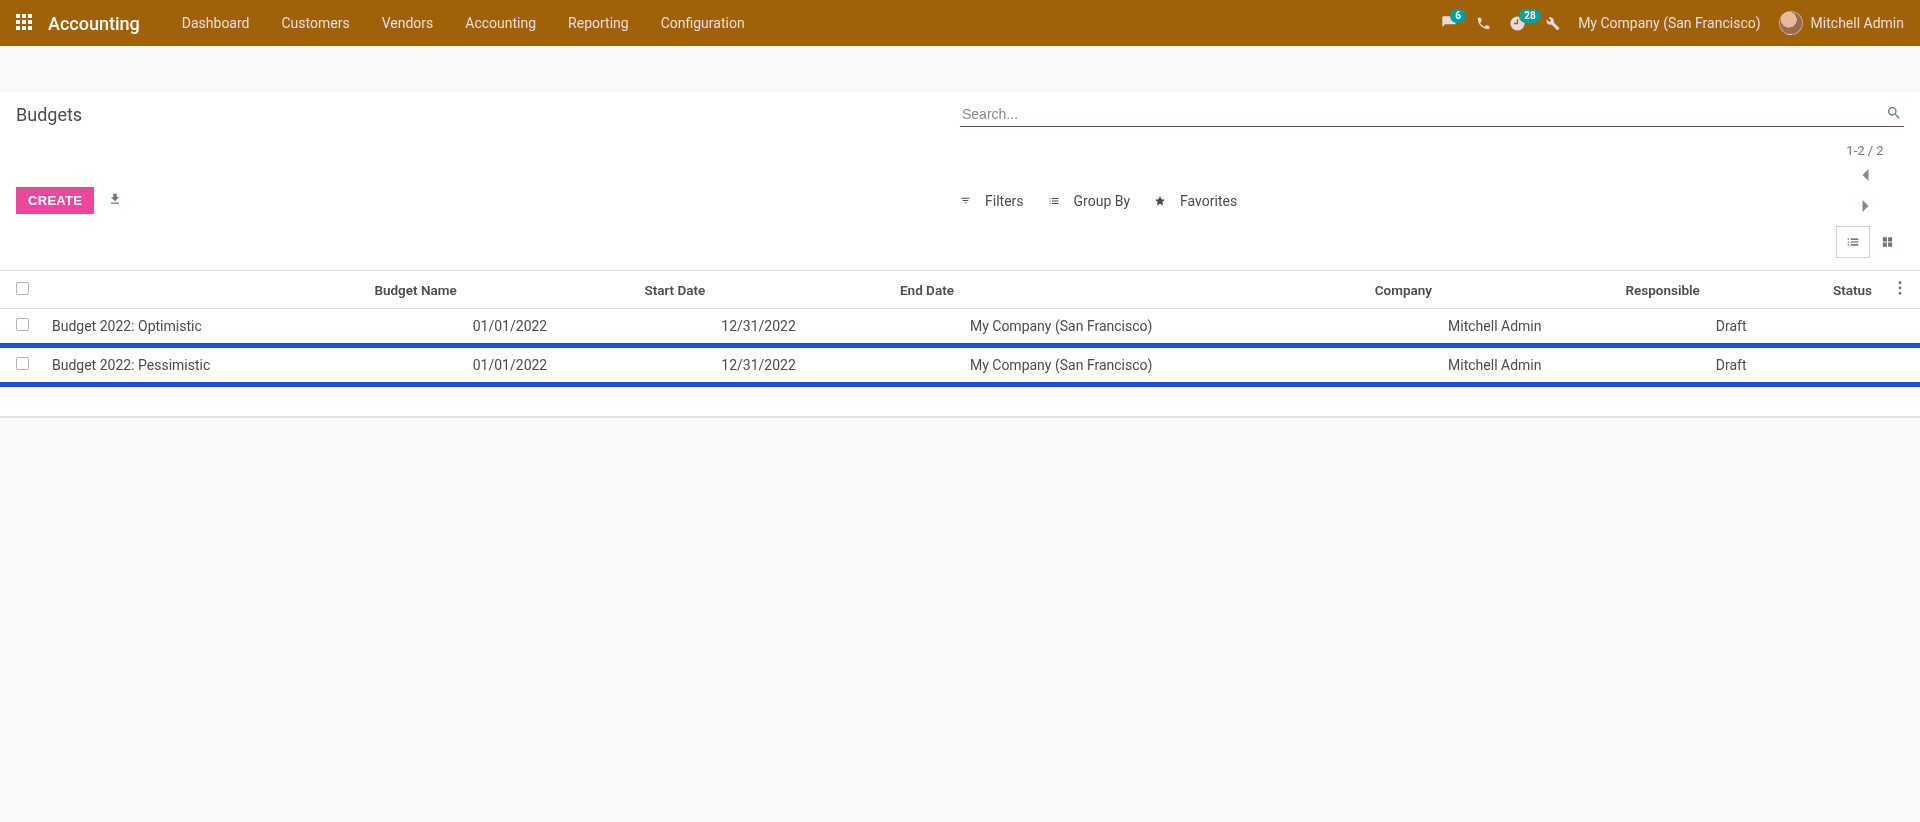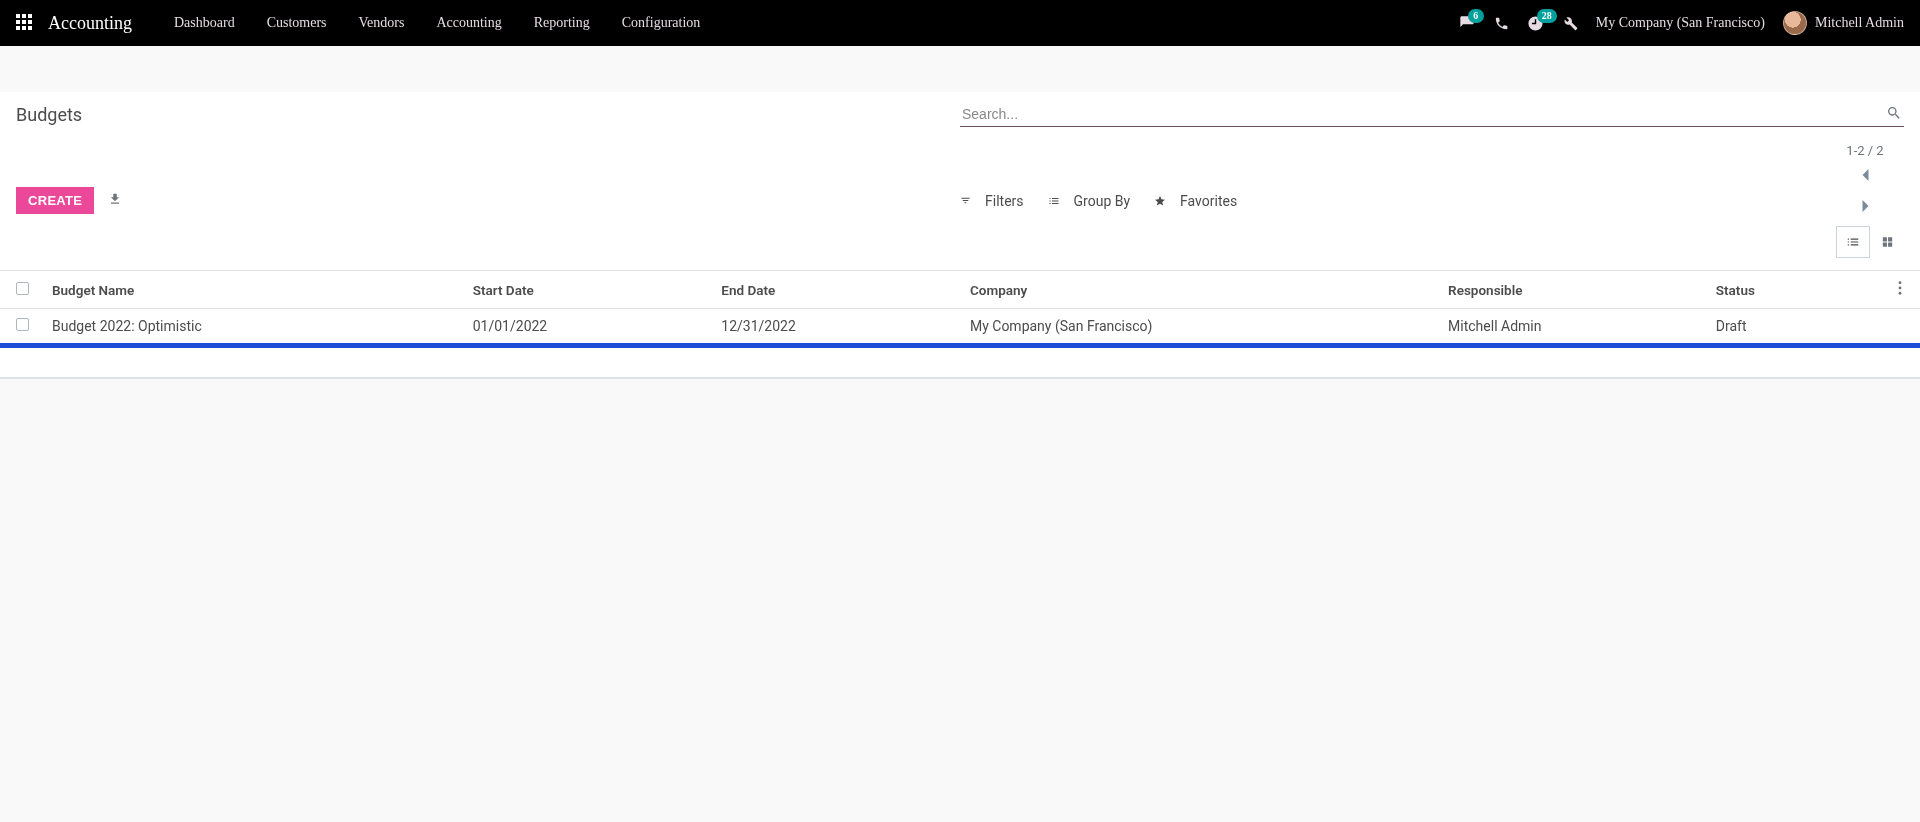--- a/index.html
+++ b/index.html
@@ -1,21 +1,21 @@
 <!DOCTYPE html>
 <html><head>
 <meta charset="utf-8">
 <style>
   * { box-sizing: border-box; margin: 0; padding: 0; }
   html, body { width: 100%; height: 100%; font-family: -apple-system, BlinkMacSystemFont, "Segoe UI", Roboto, "Helvetica Neue", Arial, sans-serif; font-size: 14px; color: #212529; background: #f9f9f9; }
   
   
   .navbar {
     display: flex; align-items: center; height: 46px;
-    background: #000000; color: #fff; padding: 0 16px; font-family: Liberation Serif, serif;
+    background: #a16207; color: #fff; padding: 0 16px;
   }
   .nav-left { display: flex; align-items: center; gap: 4px; }
   .apps-icon { width: 18px; height: 18px; display: grid; grid-template-columns: repeat(3, 4px); grid-template-rows: repeat(3, 4px); gap: 2px; margin-right: 10px; cursor: pointer; }
   .apps-icon span { background: #fff; width: 4px; height: 4px; }
   .brand { font-size: 18px; font-weight: 500; margin-right: 22px; color: #fff; }
   .nav-menu { display: flex; gap: 0; }
   .nav-menu a { color: #e6dbe3; text-decoration: none; padding: 0 16px; line-height: 46px; font-size: 14px; cursor: pointer; }
   
   .nav-right { margin-left: auto; display: flex; align-items: center; gap: 18px; }
   .nav-icon-wrap { position: relative; display: flex; align-items: center; cursor: pointer; }
@@ -57,21 +57,21 @@
   
   .cp-grid { display: grid; grid-template-columns: 1fr 1fr; row-gap: 16px; align-items: center; }
   .cp-breadcrumb-cell { }
   .cp-search-cell { }
   .cp-buttons-cell { display: flex; align-items: center; }
   .cp-filters-cell { display: flex; align-items: center; }
   
   
   .list-view { background: #fff; border-bottom: 1px solid #dee2e6; margin-bottom: 34px;}
   table { width: 100%; border-collapse: collapse; table-layout: fixed; }
-  thead th { text-align: left; font-weight: 600; font-size: 13.5px; color: #4c4c4c; padding: 10px 8px; border-bottom: 1px solid #dee2e6; }
+  thead th { text-align: right; font-weight: 600; font-size: 13.5px; color: #4c4c4c; padding: 10px 8px; border-bottom: 1px solid #dee2e6; }
   tbody td { padding: 9px 8px; border-bottom: 5px solid #1d4ed8; font-size: 14px; color: #4c4c4c; cursor: pointer; }
   .chk-cell { width: 44px; text-align: center; }
   .chk { width: 13px; height: 13px; border: 1px solid #adb5bd; display: inline-block; border-radius: 2px; }
   .opt-cell { width: 40px; text-align: center; color: #6c757d; }
   .col-name { width: 22%; }
   .col-start { width: 13%; }
   .col-end { width: 13%; }
   .col-company { width: 25%; }
   .col-resp { width: 14%; }
   .col-status { width: 9%; }
@@ -232,16 +232,26 @@
         <tr>
           <td class="chk-cell"><span class="chk"></span></td>
           <td>Budget 2022: Optimistic</td>
           <td>01/01/2022</td>
           <td>12/31/2022</td>
           <td>My Company (San Francisco)</td>
           <td>Mitchell Admin</td>
           <td>Draft</td>
           <td class="opt-cell"></td>
         </tr>
+        <tr>
+          <td class="chk-cell"><span class="chk"></span></td>
+          <td>Budget 2022: Pessimistic</td>
+          <td>01/01/2022</td>
+          <td>12/31/2022</td>
+          <td>My Company (San Francisco)</td>
+          <td>Mitchell Admin</td>
+          <td>Draft</td>
+          <td class="opt-cell"></td>
+        </tr>
       </tbody>
   </table>
   <div class="blank-area"></div>
 </div>
 
 </body></html>

